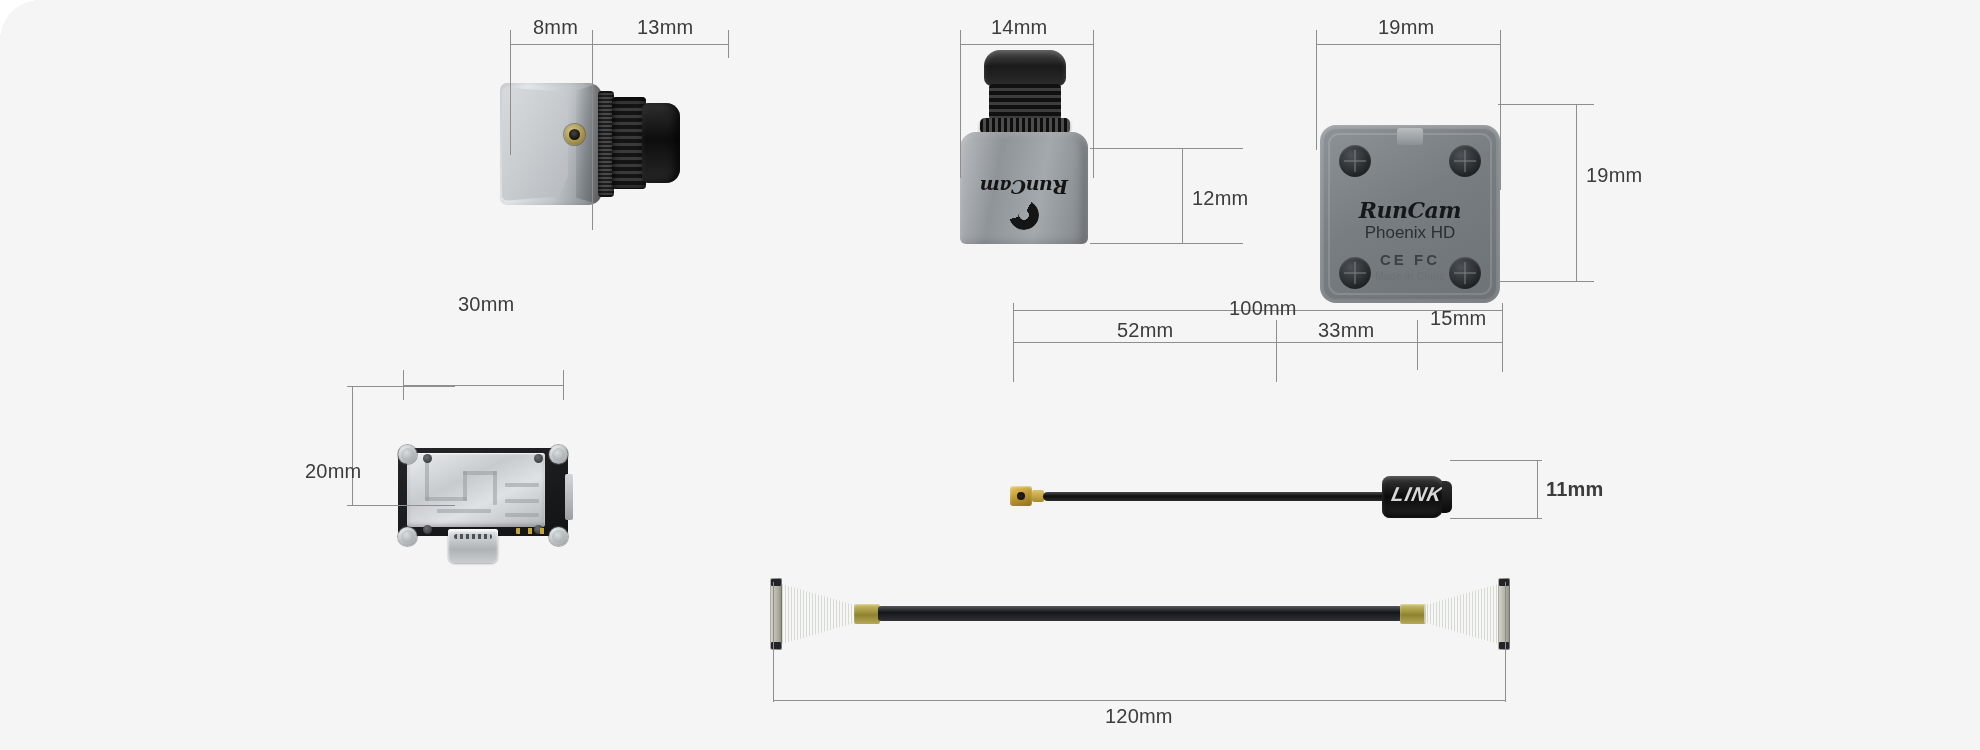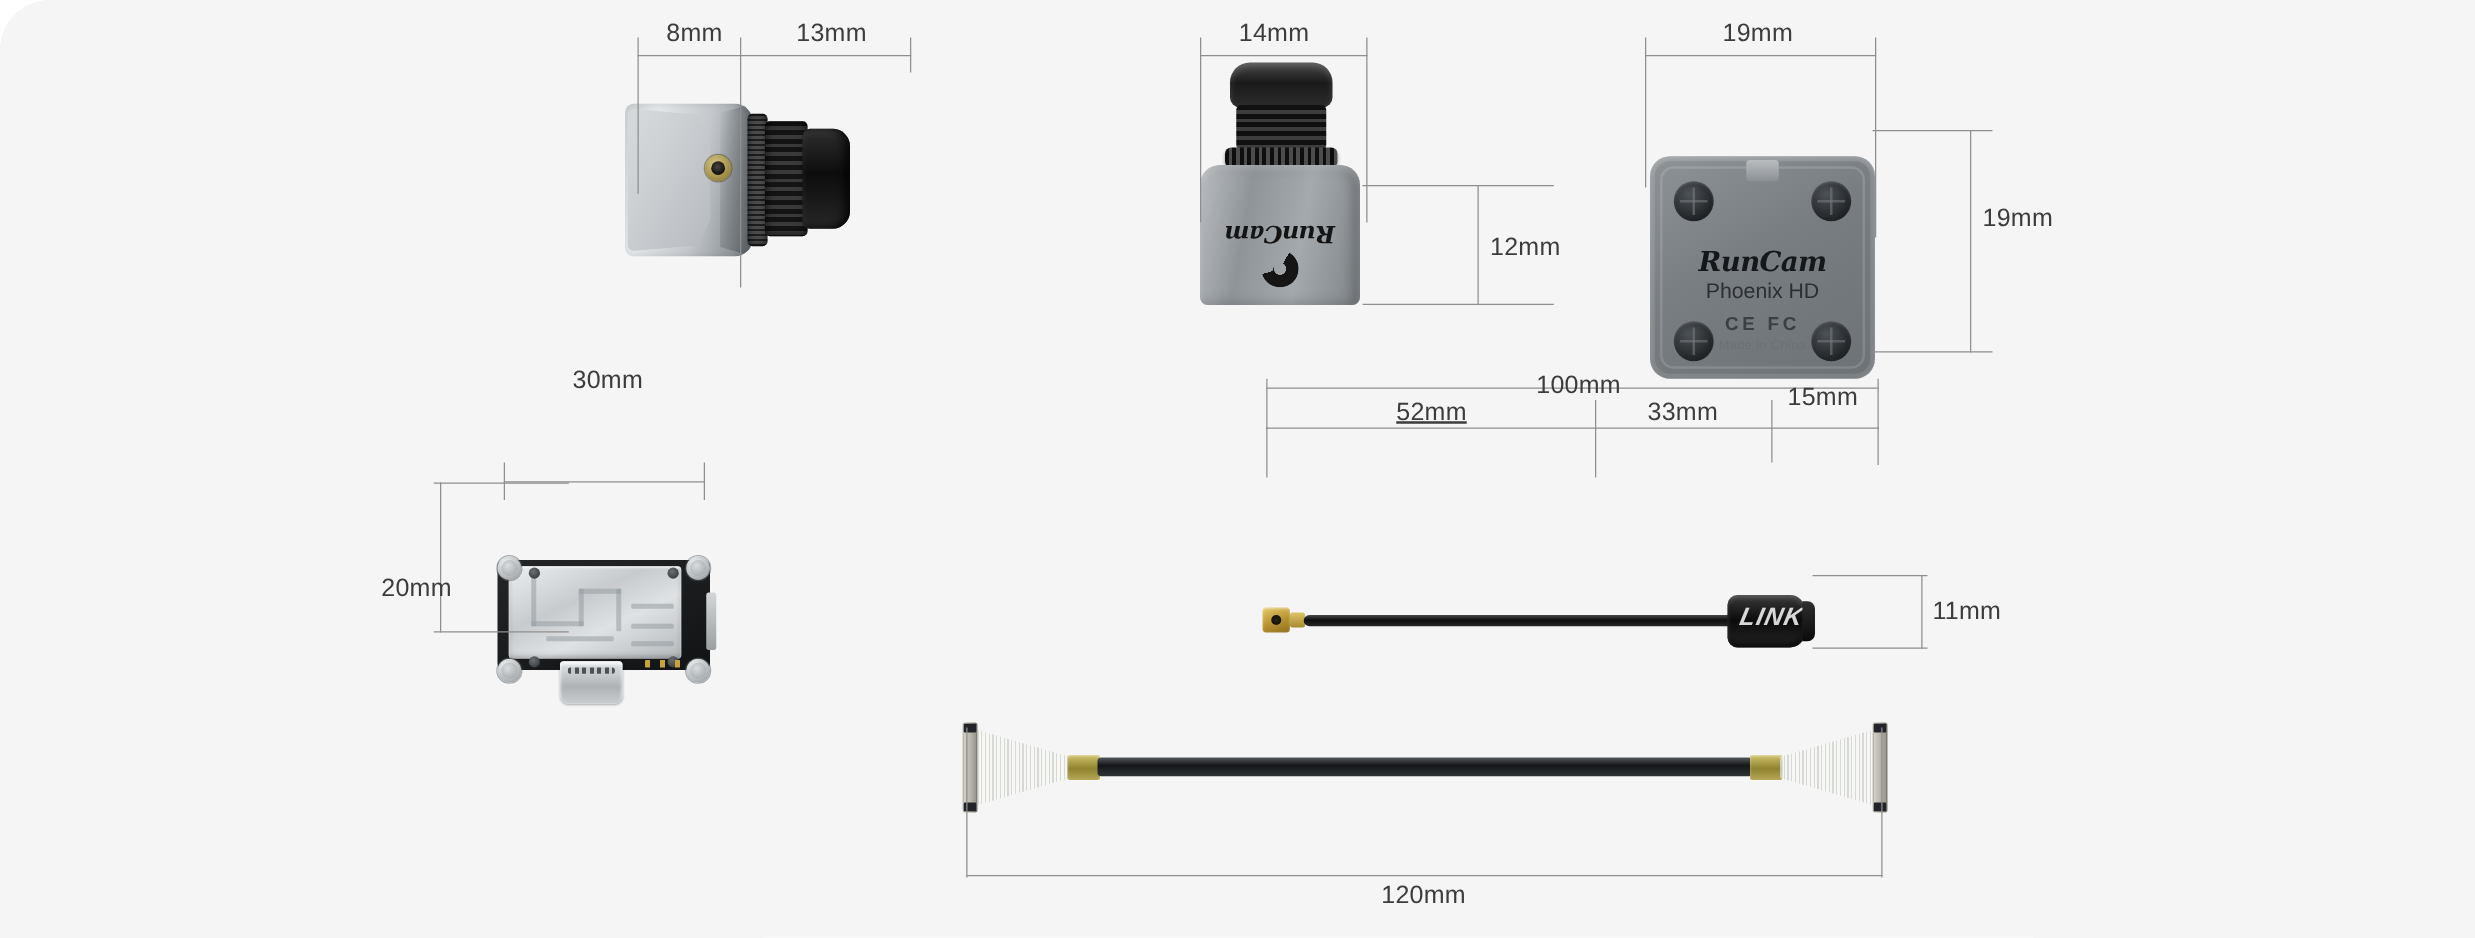--- a/index.html
+++ b/index.html
@@ -373,28 +373,28 @@
   <div class="vline" style="left:1013px;top:303px;height:40px;"></div>
   <div class="vline" style="left:1502px;top:303px;height:40px;"></div>
   <div class="hline" style="left:1013px;top:310px;width:490px;"></div>
   <div class="dimlabel" style="left:1229px;top:298px;">100mm</div>
 
   <div class="hline" style="left:1013px;top:342px;width:490px;"></div>
   <div class="vline" style="left:1013px;top:342px;height:40px;"></div>
   <div class="vline" style="left:1276px;top:320px;height:62px;"></div>
   <div class="vline" style="left:1417px;top:320px;height:50px;"></div>
   <div class="vline" style="left:1502px;top:342px;height:30px;"></div>
-  <div class="dimlabel" style="left:1117px;top:320px;text-decoration:underline;">52mm</div>
+  <div class="dimlabel" style="left:1117px;top:320px;">52mm</div>
   <div class="dimlabel" style="left:1318px;top:320px;">33mm</div>
   <div class="dimlabel" style="left:1430px;top:308px;">15mm</div>
 
   <div class="hline" style="left:1450px;top:460px;width:92px;"></div>
   <div class="hline" style="left:1450px;top:518px;width:92px;"></div>
   <div class="vline" style="left:1537px;top:460px;height:59px;"></div>
-  <div class="dimlabel" style="left:1546px;top:479px;">11mm</div>
+  <div class="dimlabel" style="left:1546px;top:479px;font-weight:bold;">11mm</div>
 
   <div class="figure" id="fig-cable">
     <div class="conn left"></div>
     <div class="fan left"></div>
     <div class="ferrule left"></div>
     <div class="coax"></div>
     <div class="ferrule right"></div>
     <div class="fan right"></div>
     <div class="conn right"></div>
   </div>

